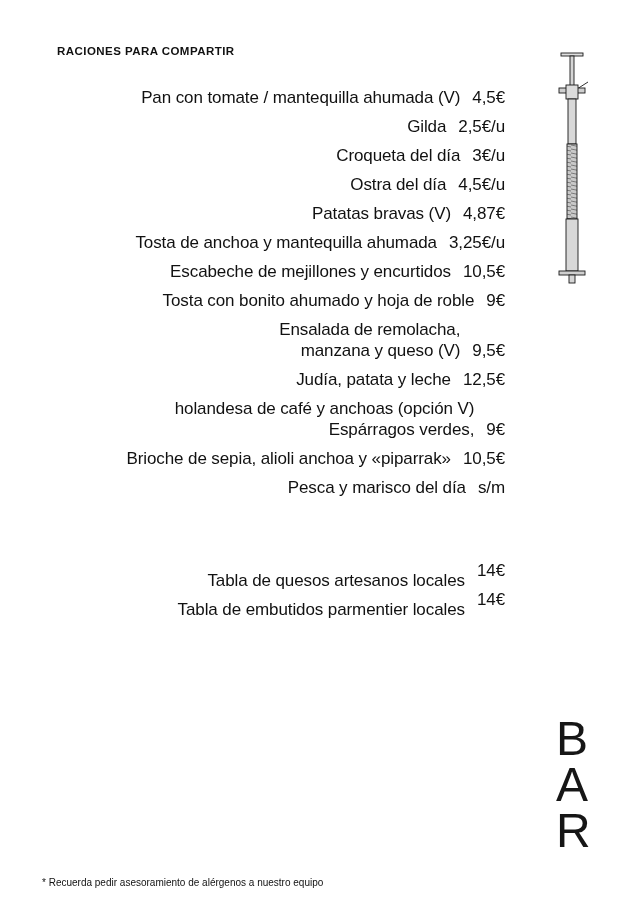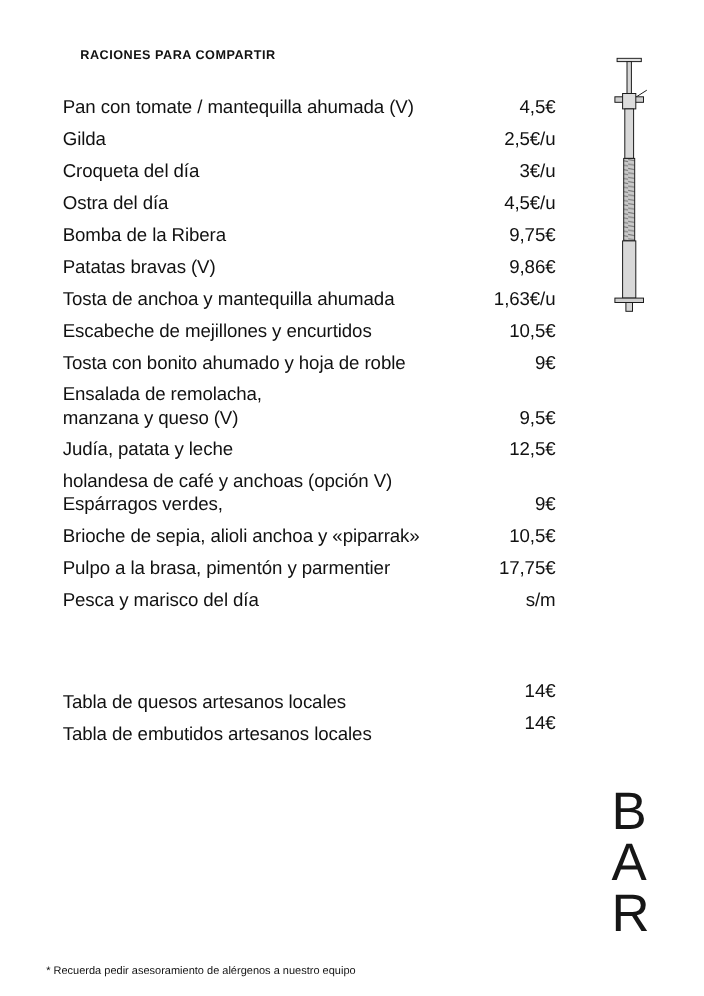--- a/index.html
+++ b/index.html
@@ -6,23 +6,22 @@
   body{
     width:640px;height:905px;position:relative;overflow:hidden;
     background:#ffffff;color:#111;
     font-family:"Liberation Sans", sans-serif;
     -webkit-font-smoothing:antialiased;
   }
   .content{position:absolute;left:57px;top:45px;width:448px;}
   .title{
     font-size:11.5px;font-weight:700;letter-spacing:.45px;
     text-transform:uppercase;
-    margin-left:16px;
   }
-  .menu-list{margin-top:30px;}
+  .menu-list{margin-top:30px;text-align:right;}
   .menu-row{
     display:flex;justify-content:space-between;align-items:flex-end;
     margin-bottom:8px;font-size:17px;line-height:21px;letter-spacing:-0.1px;
   }
   .item-name{flex:1 1 auto;}
   .item-price{white-space:nowrap;padding-left:12px;}
   .extras{margin-top:72px;}
   .extras .item-price{transform:translateY(-10px);}
   .footnote{
     position:absolute;left:42px;top:877px;font-size:10px;letter-spacing:0;
@@ -59,35 +58,29 @@
     <div class="item-price">3€/u</div>
   </div>
       <div class="menu-row">
     <div class="item-name">
           <div class="line">Ostra del día</div>
         </div>
     <div class="item-price">4,5€/u</div>
   </div>
       <div class="menu-row">
     <div class="item-name">
-          <div class="line">Bomba de la Ribera</div>
-        </div>
-    <div class="item-price">9,75€</div>
-  </div>
-      <div class="menu-row">
-    <div class="item-name">
           <div class="line">Patatas bravas (V)</div>
         </div>
-    <div class="item-price">9,86€</div>
+    <div class="item-price">4,87€</div>
   </div>
       <div class="menu-row">
     <div class="item-name">
           <div class="line">Tosta de anchoa y mantequilla ahumada</div>
         </div>
-    <div class="item-price">1,63€/u</div>
+    <div class="item-price">3,25€/u</div>
   </div>
       <div class="menu-row">
     <div class="item-name">
           <div class="line">Escabeche de mejillones y encurtidos</div>
         </div>
     <div class="item-price">10,5€</div>
   </div>
       <div class="menu-row">
     <div class="item-name">
           <div class="line">Tosta con bonito ahumado y hoja de roble</div>
@@ -115,41 +108,35 @@
     <div class="item-price">9€</div>
   </div>
       <div class="menu-row">
     <div class="item-name">
           <div class="line">Brioche de sepia, alioli anchoa y «piparrak»</div>
         </div>
     <div class="item-price">10,5€</div>
   </div>
       <div class="menu-row">
     <div class="item-name">
-          <div class="line">Pulpo a la brasa, pimentón y parmentier</div>
-        </div>
-    <div class="item-price">17,75€</div>
-  </div>
-      <div class="menu-row">
-    <div class="item-name">
           <div class="line">Pesca y marisco del día</div>
         </div>
     <div class="item-price">s/m</div>
   </div>
     </div>
   <div class="menu-list extras">
       <div class="menu-row">
     <div class="item-name">
           <div class="line">Tabla de quesos artesanos locales</div>
         </div>
     <div class="item-price">14€</div>
   </div>
       <div class="menu-row">
     <div class="item-name">
-          <div class="line">Tabla de embutidos artesanos locales</div>
+          <div class="line">Tabla de embutidos parmentier locales</div>
         </div>
     <div class="item-price">14€</div>
   </div>
     </div>
 </div>
 
 <svg class="prop" width="42" height="238" viewBox="0 0 42 238" aria-hidden="true">
   <defs>
     <pattern id="thread" width="10" height="4" patternUnits="userSpaceOnUse">
       <rect width="10" height="4" fill="#c9c9c9"></rect>

